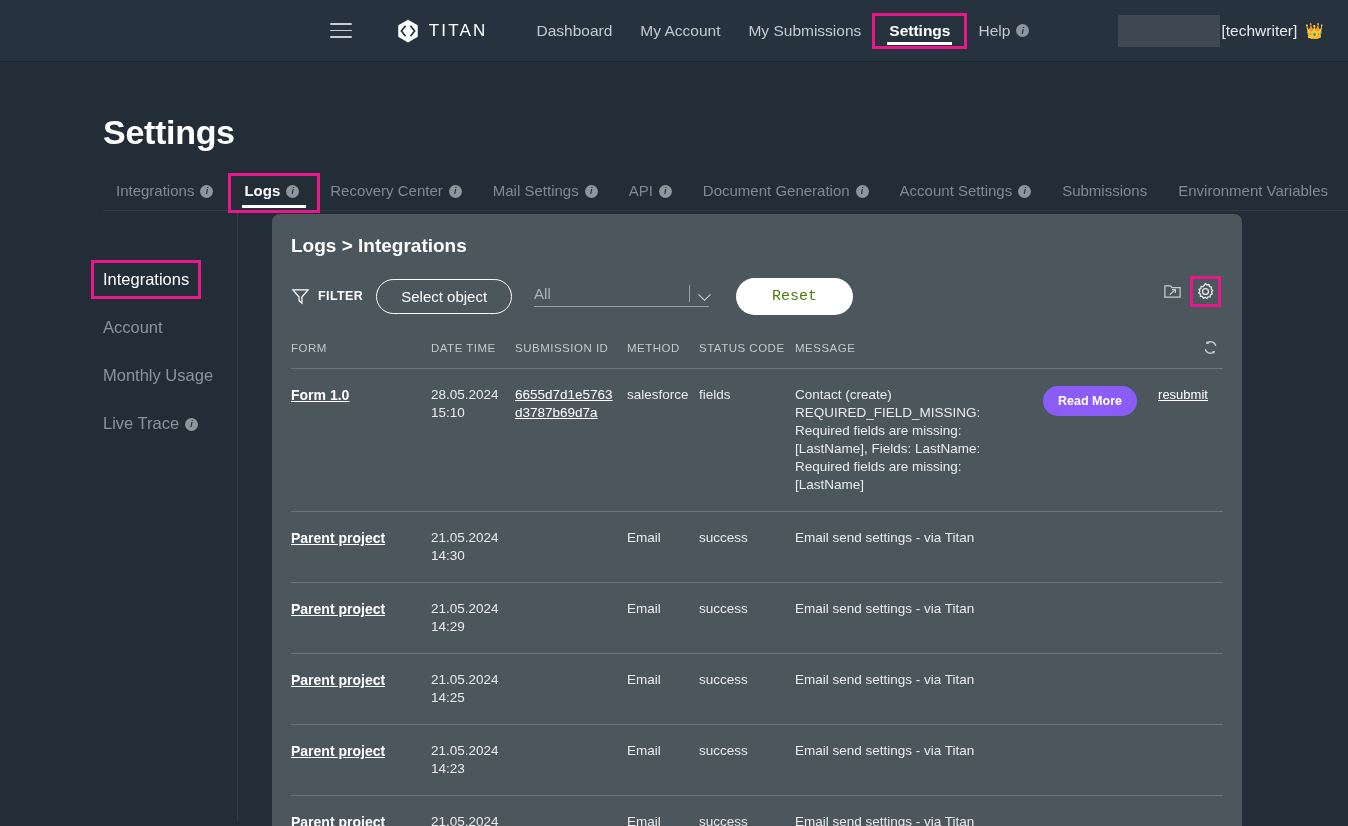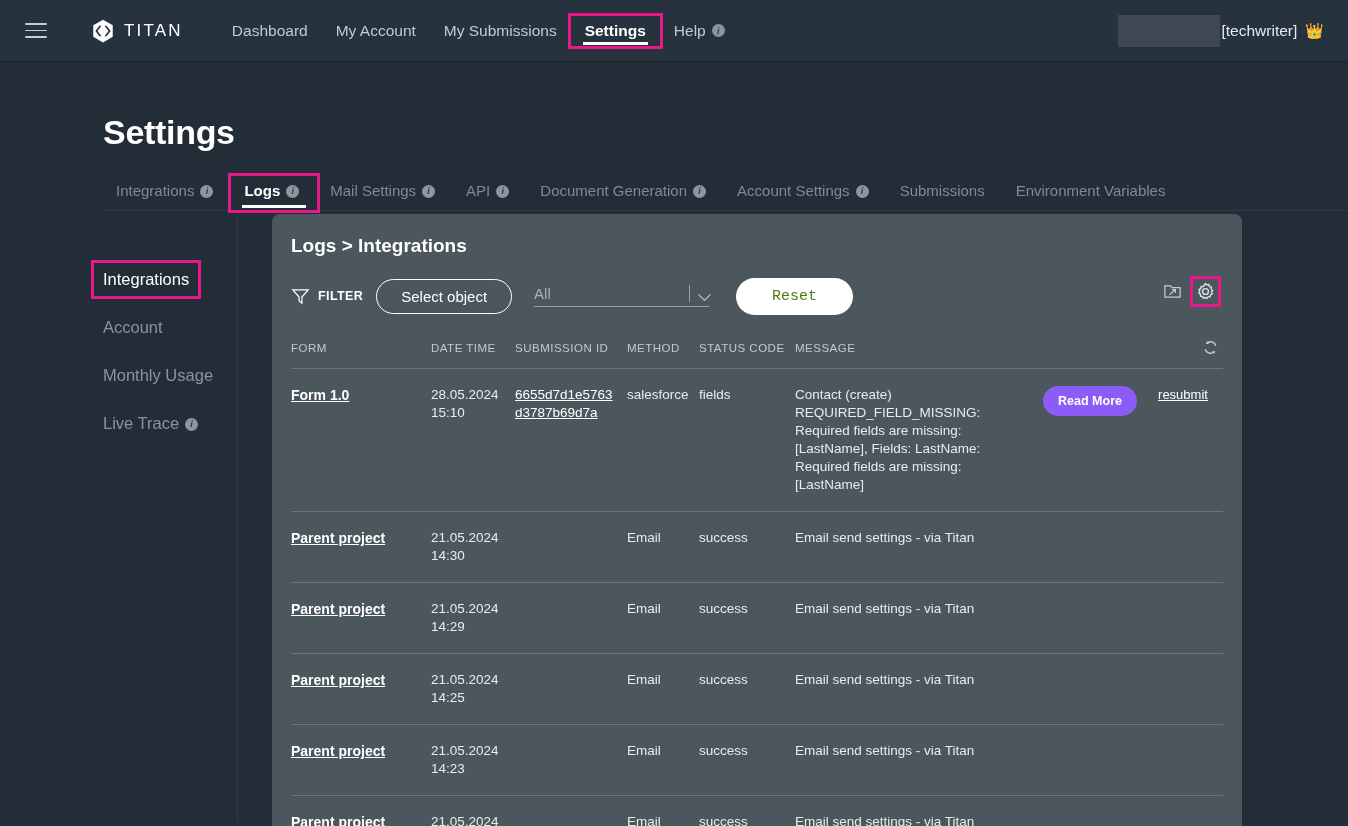--- a/index.html
+++ b/index.html
@@ -10,20 +10,21 @@
     overflow: hidden;
   }
 
   
   #topnav {
     height: 62px; width: 100%;
     background: #26323d;
     display: flex; align-items: center;
     border-bottom: 1px solid #1b242d;
     position: relative;
+    justify-content: center;
   }
   .hamburger { width: 22px; margin-left: 25px; cursor: pointer; }
   .hamburger span {
     display: block; height: 1.5px; background: #c8cdd2; margin: 5px 0; border-radius: 1px;
   }
   .brand { display: flex; align-items: center; margin-left: 43px; cursor: pointer; }
   .brand-mark { width: 26px; height: 26px; }
   .brand-text {
     color: #ffffff; font-size: 17px; letter-spacing: 2.2px;
     margin-left: 8px; font-weight: 400;
@@ -215,20 +216,21 @@
     <span class="username">[techwriter]</span>
     <span class="crown">👑</span>
   </div>
 </div>
 
 <div id="pagehead">
   <div id="page-title">Settings</div>
   <div id="tabs">
       <div class="tab"><span>Integrations</span><span class="info-badge">i</span></div>
       <div class="tab active hl-box"><span>Logs</span><span class="info-badge">i</span><span class="tab-underline"></span></div>
+      <div class="tab"><span>Recovery Center</span><span class="info-badge">i</span></div>
       <div class="tab"><span>Mail Settings</span><span class="info-badge">i</span></div>
       <div class="tab"><span>API</span><span class="info-badge">i</span></div>
       <div class="tab"><span>Document Generation</span><span class="info-badge">i</span></div>
       <div class="tab"><span>Account Settings</span><span class="info-badge">i</span></div>
       <div class="tab"><span>Submissions</span></div>
       <div class="tab"><span>Environment Variables</span></div>
     </div>
 </div>
 
 <div id="body">

